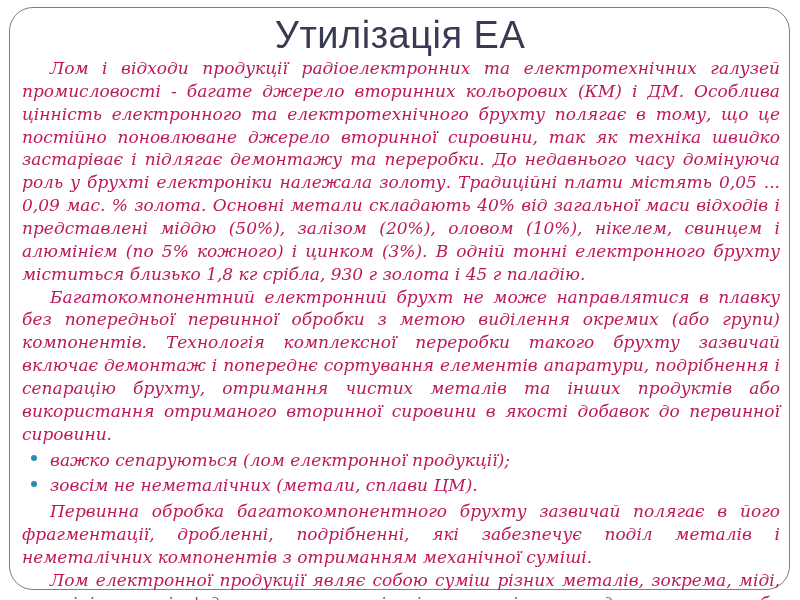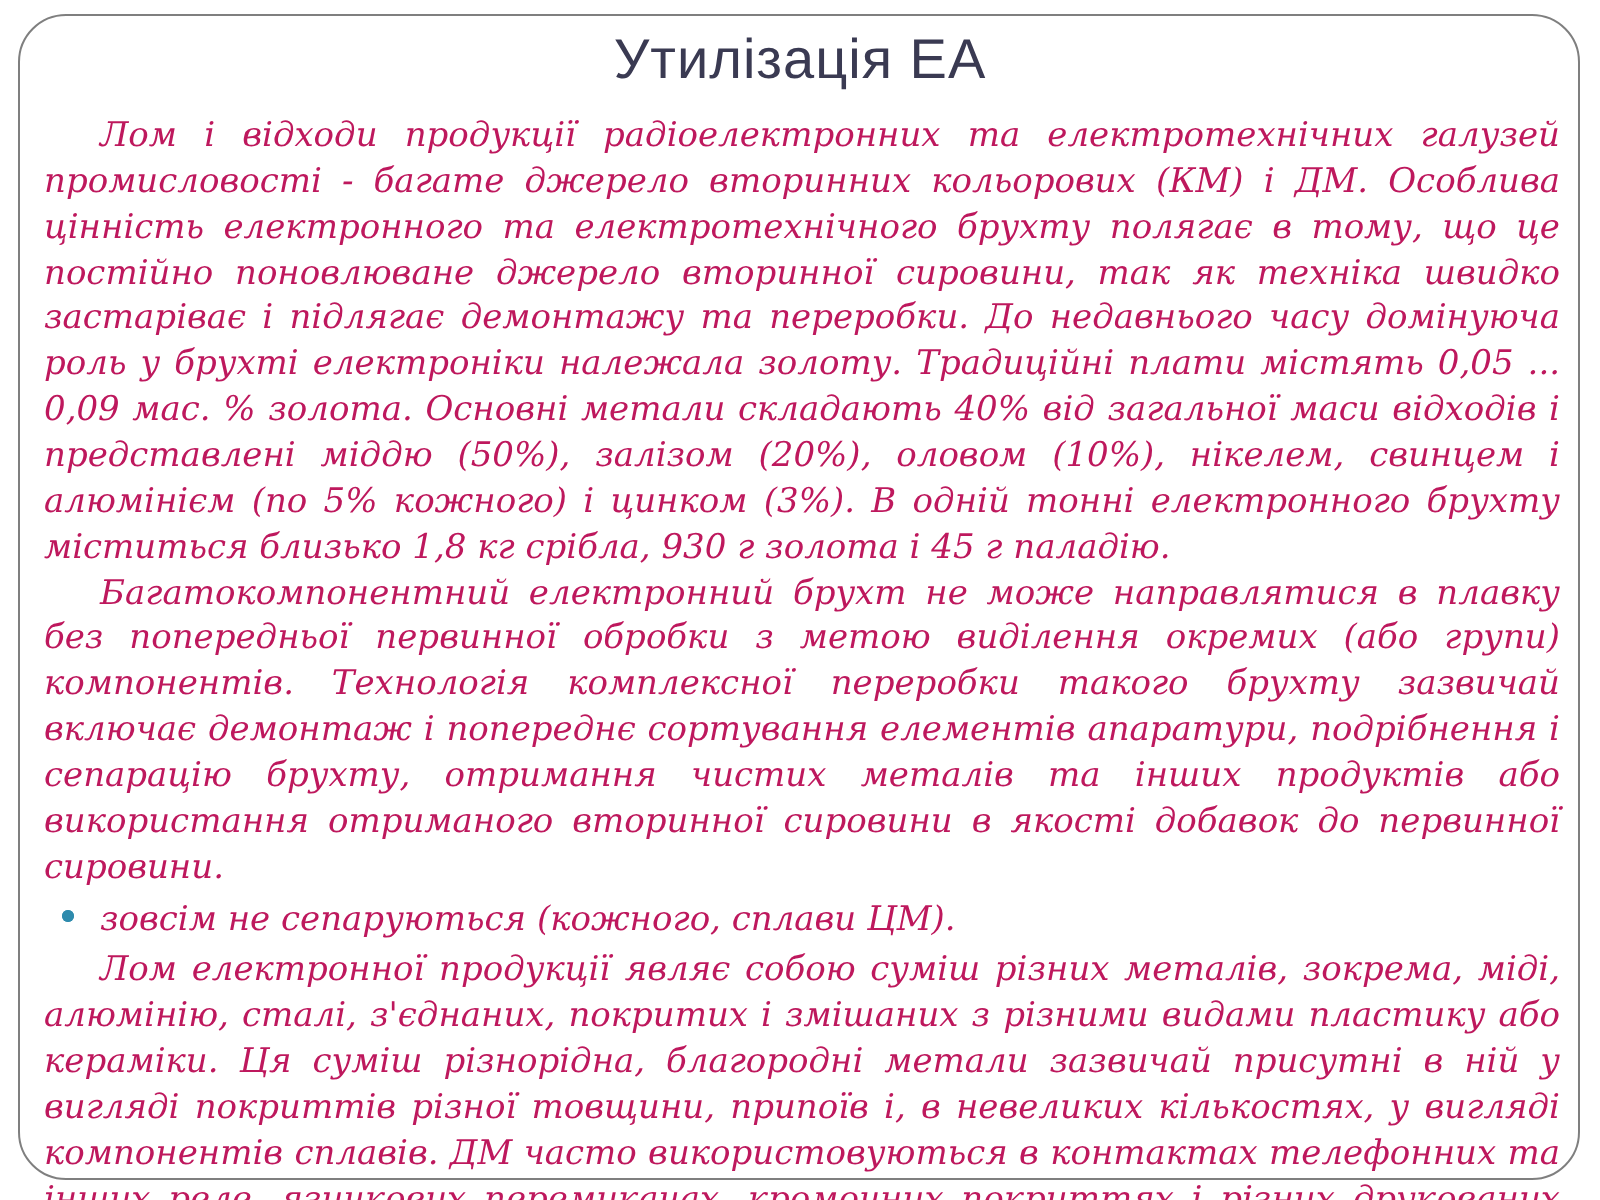--- a/index.html
+++ b/index.html
@@ -27,21 +27,21 @@
     box-sizing: border-box;
     pointer-events: none;
   }
   .slide-title {
     position: absolute;
     top: 14px;
     left: 0;
     width: 800px;
     text-align: center;
     font-family: "Liberation Sans", sans-serif;
-    font-size: 28px;
+    font-size: 38px;
     font-weight: 400;
     letter-spacing: 0.5px;
     color: #3a3a52;
   }
   .content {
     position: absolute;
     top: 57px;
     left: 22px;
     width: 758px;
     font-family: "DejaVu Serif", "Liberation Serif", serif;
@@ -86,23 +86,25 @@
 
   <div class="content">
     <p>Лом і відходи продукції радіоелектронних та електротехнічних галузей промисловості - багате джерело вторинних кольорових (КМ) і ДМ. Особлива цінність електронного та електротехнічного брухту полягає в тому, що це постійно поновлюване джерело вторинної сировини, так як техніка швидко застаріває і підлягає демонтажу та переробки. До недавнього часу домінуюча роль у брухті електроніки належала золоту. Традиційні плати містять 0,05 ... 0,09 мас. % золота. Основні метали складають 40% від загальної маси відходів і представлені міддю (50%), залізом (20%), оловом (10%), нікелем, свинцем і алюмінієм (по 5% кожного) і цинком (3%). В одній тонні електронного брухту міститься близько 1,8 кг срібла, 930 г золота і 45 г паладію.</p>
 
     <p>Багатокомпонентний електронний брухт не може направлятися в плавку без попередньої первинної обробки з метою виділення окремих (або групи) компонентів. Технологія комплексної переробки такого брухту зазвичай включає демонтаж і попереднє сортування елементів апаратури, подрібнення і сепарацію брухту, отримання чистих металів та інших продуктів або використання отриманого вторинної сировини в якості добавок до первинної сировини.</p>
 
 
     <ul class="bullet-list">
       <li>
         <span class="bullet-dot"></span>
+        <span>важко сепаруються (лом електронної продукції);</span>
       </li>
       <li>
         <span class="bullet-dot"></span>
-        <span>зовсім не сепаруються (кожного, сплави ЦМ).</span>
+        <span>зовсім не неметалічних (метали, сплави ЦМ).</span>
       </li>
     </ul>
 
+    <p>Первинна обробка багатокомпонентного брухту зазвичай полягає в його фрагментації, дробленні, подрібненні, які забезпечує поділ металів і неметалічних компонентів з отриманням механічної суміші.</p>
 
     <p>Лом електронної продукції являє собою суміш різних металів, зокрема, міді, алюмінію, сталі, з'єднаних, покритих і змішаних з різними видами пластику або кераміки. Ця суміш різнорідна, благородні метали зазвичай присутні в ній у вигляді покриттів різної товщини, припоїв і, в невеликих кількостях, у вигляді компонентів сплавів. ДМ часто використовуються в контактах телефонних та інших реле, язичкових перемикачах, кромочних покриттях і різних друкованих схемах комп'ютерів.</p>
   </div>
 </div>
 
 </body></html>

